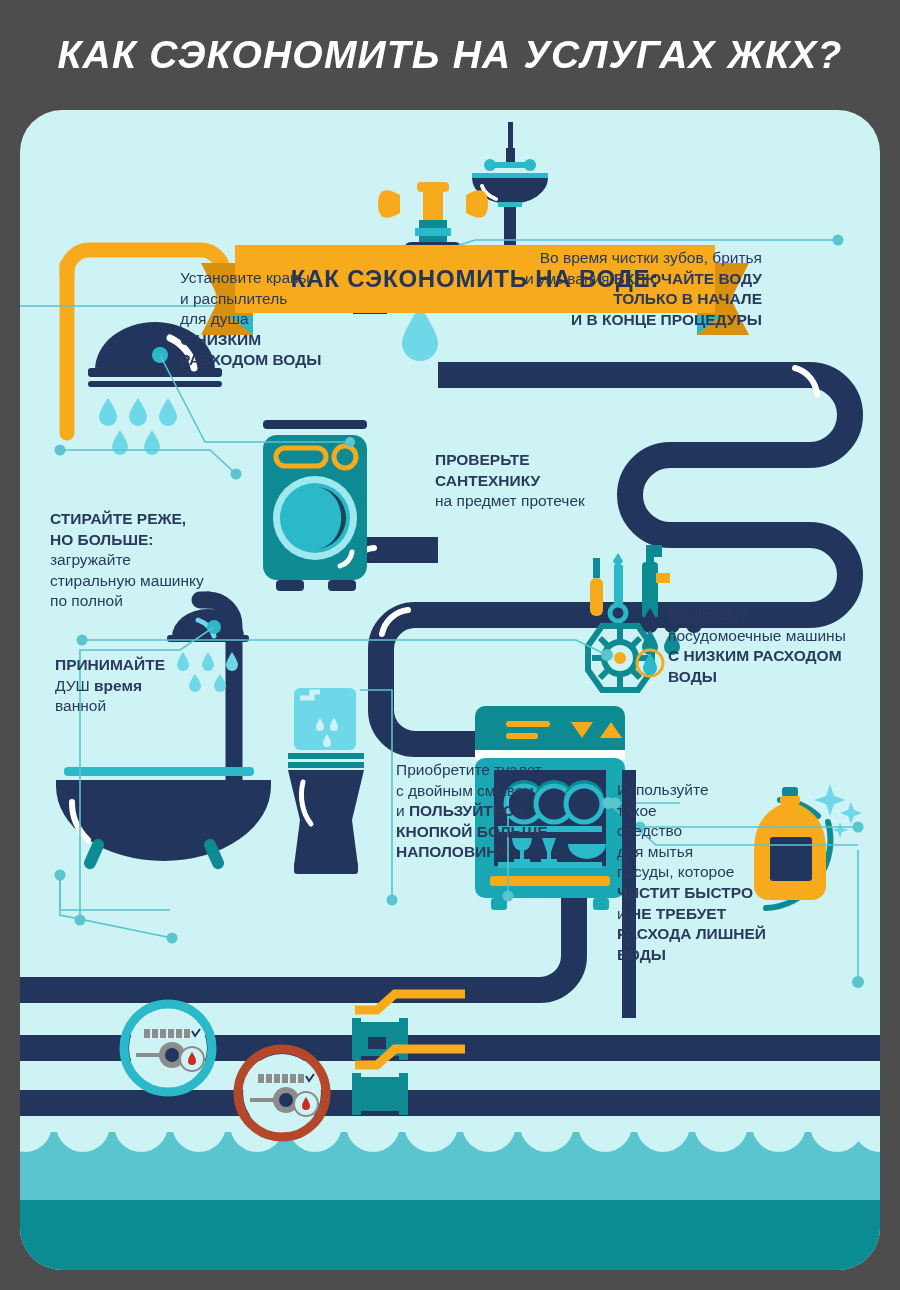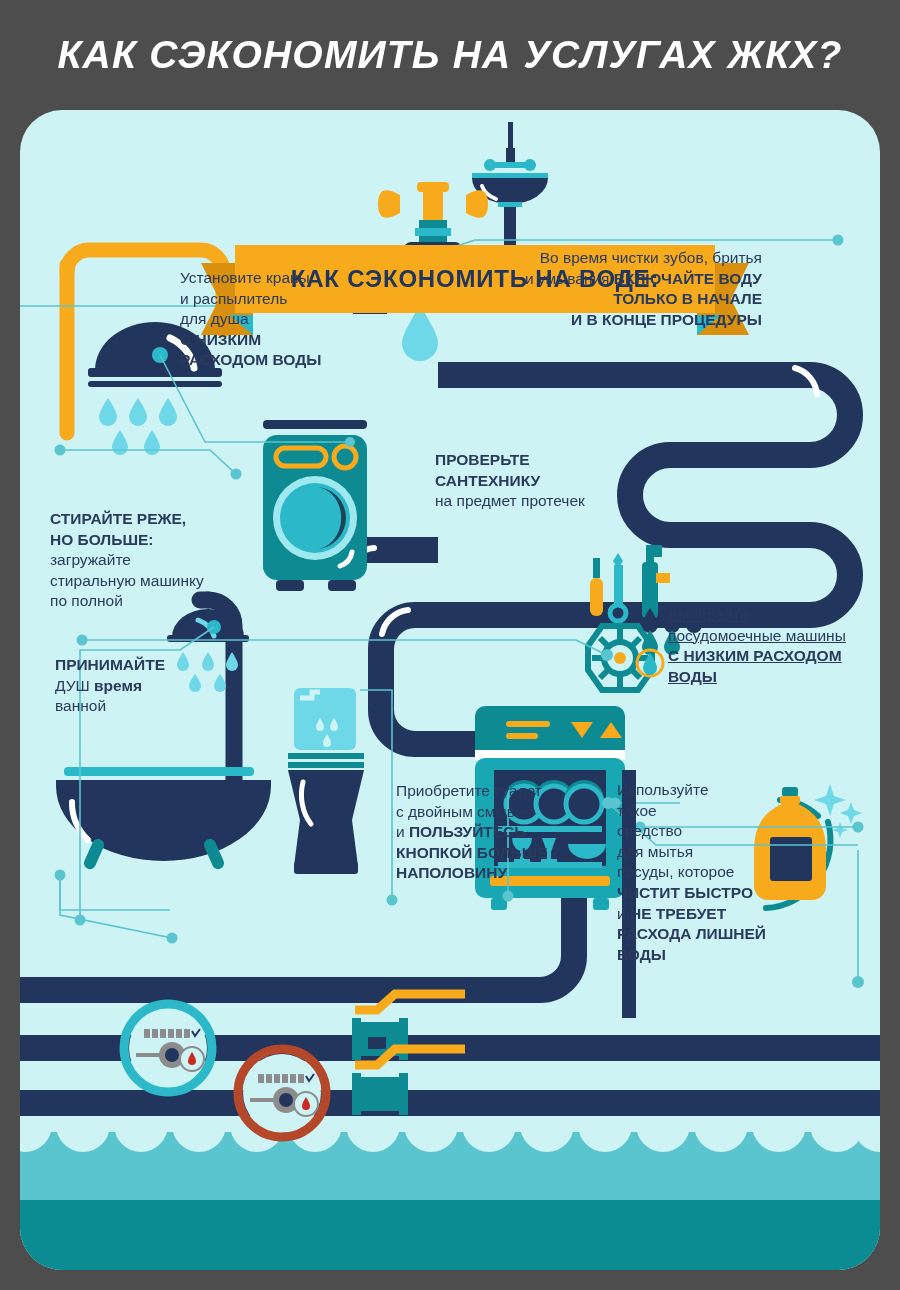--- a/index.html
+++ b/index.html
@@ -489,27 +489,27 @@
   <div class="tb" id="tb-plumbing" style="left:415px; top:340px;  width:210px;">
       <span class="tb-line bold">ПРОВЕРЬТЕ</span>
       <span class="tb-line bold">САНТЕХНИКУ</span>
       <span class="tb-line">на предмет протечек</span>
     </div>
   <div class="tb" id="tb-shower-bath" style="left:35px;  top:545px;  width:190px;">
       <span class="tb-line bold">ПРИНИМАЙТЕ</span>
       <span class="tb-line">ДУШ <b>время</b></span>
       <span class="tb-line">ванной</span>
     </div>
-  <div class="tb" id="tb-dishwasher" style="left:648px; top:495px;  width:220px;text-decoration:underline;">
+  <div class="tb" id="tb-dishwasher" style="left:648px; top:495px;  width:220px;">
       <span class="tb-line">Выбирайте</span>
       <span class="tb-line">посудомоечные машины</span>
       <span class="tb-line bold">С НИЗКИМ РАСХОДОМ</span>
       <span class="tb-line bold">ВОДЫ</span>
     </div>
-  <div class="tb" id="tb-toilet" style="left:376px; top:671px;  width:210px;">
+  <div class="tb" id="tb-toilet" style="left:376px; top:650px;  width:210px;">
       <span class="tb-line">Приобретите туалет</span>
       <span class="tb-line">с двойным смывом</span>
       <span class="tb-line">и <b>ПОЛЬЗУЙТЕСЬ</b></span>
       <span class="tb-line bold">КНОПКОЙ БОЛЬШЕ</span>
       <span class="tb-line bold">НАПОЛОВИНУ</span>
     </div>
   <div class="tb" id="tb-dish-soap" style="left:597px; top:670px;  width:210px;">
       <span class="tb-line">Используйте</span>
       <span class="tb-line">такое</span>
       <span class="tb-line">средство</span>

